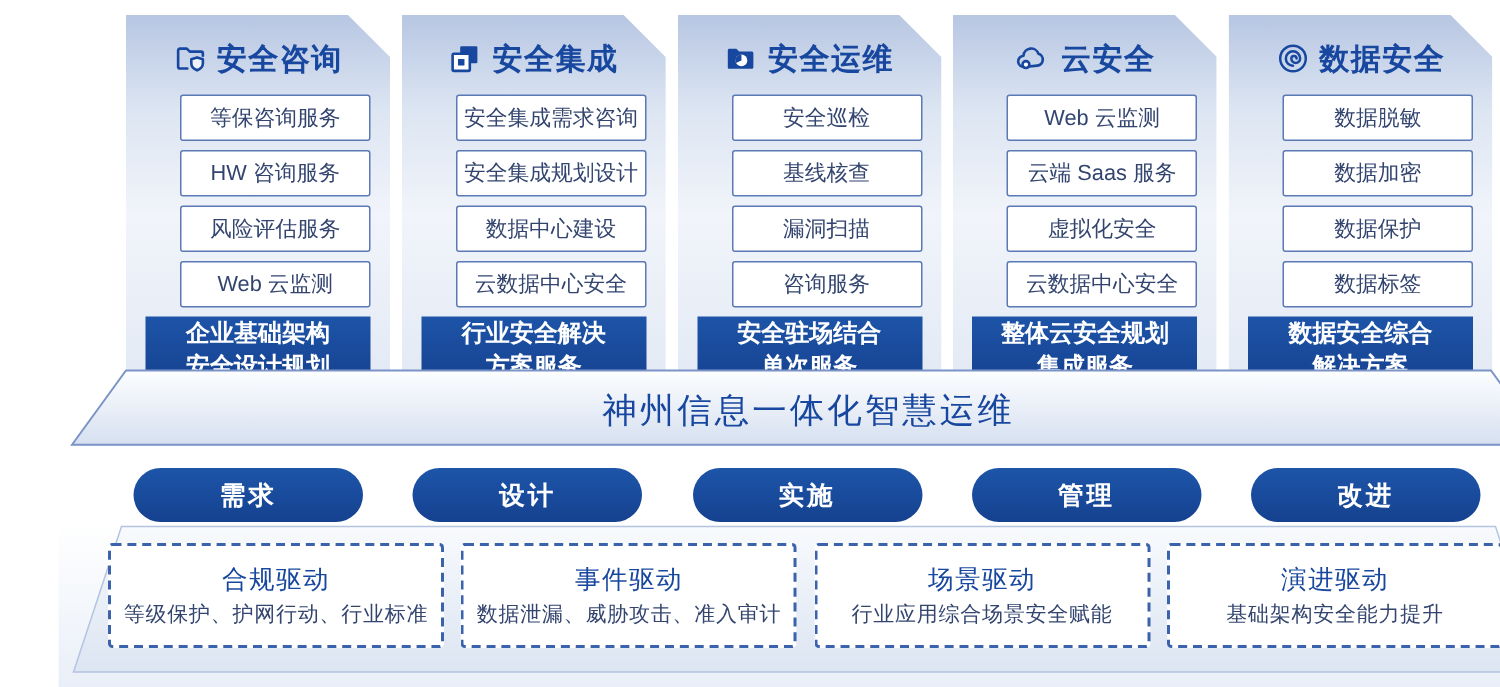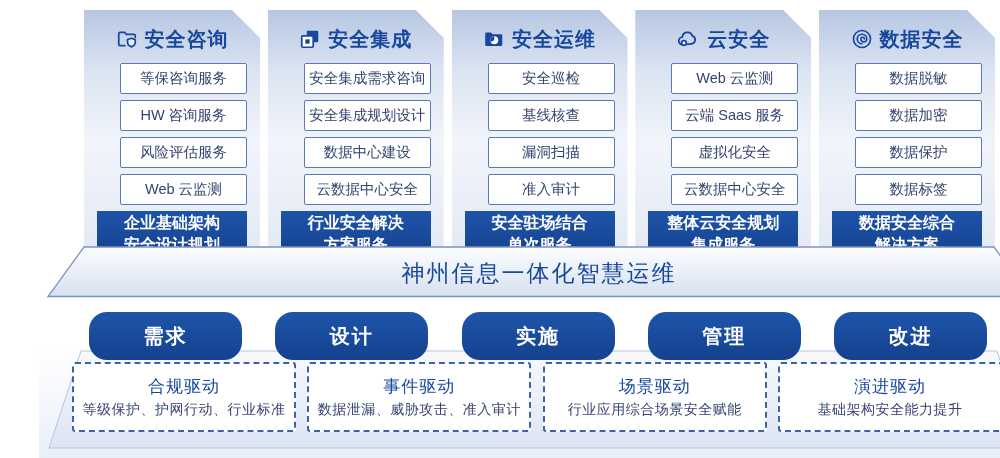--- a/index.html
+++ b/index.html
@@ -35,23 +35,23 @@
   .banner-svg { position:absolute; left:0; top:246px; }
   .banner-title {
     position:absolute; top:258px; left:0; width:1000px; text-align:center;
     font-size:23px; font-weight:normal; color:#17479E; letter-spacing:2px;
   }
   
   .platform-svg { position:absolute; left:0; top:350px; }
   
   .phases { position:absolute; top:312px; left:50px; width:898px; display:flex; justify-content:space-between; }
   .pill {
-    width:153px; height:48px; border-radius:18px;
+    width:153px; height:36px; border-radius:18px;
     background:linear-gradient(180deg,#1d55a9,#15418f);
-    color:#fff; font-size:20px; font-weight:bold; letter-spacing:2px;
+    color:#fff; font-size:17px; font-weight:bold; letter-spacing:2px;
     display:flex; align-items:center; justify-content:center;
   }
   
   .drivers { position:absolute; top:362px; left:33px; width:930px; display:flex; justify-content:space-between; }
   .driver {
     width:224px; height:70px; box-sizing:border-box; background:#ffffff;
     border:2px dashed #3B62AC; border-radius:3px;
     display:flex; flex-direction:column; align-items:center; justify-content:center; gap:3px;
   }
   .driver-title { font-size:17px; font-weight:normal; color:#17479E; letter-spacing:1px; }
@@ -118,21 +118,21 @@
             <circle cx="12.3" cy="13.4" r="4.3" fill="#ffffff"></circle>
             <path d="M12.3 13.4 L12.3 9.1 A4.3 4.3 0 0 0 8.3 15.2 Z" fill="#17479E"></path>
           </svg>
         </span>
         <span>安全运维</span>
       </div>
       <div class="card-items">
         <div class="item">安全巡检</div>
         <div class="item">基线核查</div>
         <div class="item">漏洞扫描</div>
-        <div class="item">准入审计</div>
+        <div class="item">咨询服务</div>
       </div>
       <div class="highlight">
         <span>安全驻场结合</span>
         <span>单次服务</span>
       </div>
     </div>
 
     <div class="card">
       <div class="card-head">
         <span class="icon">

